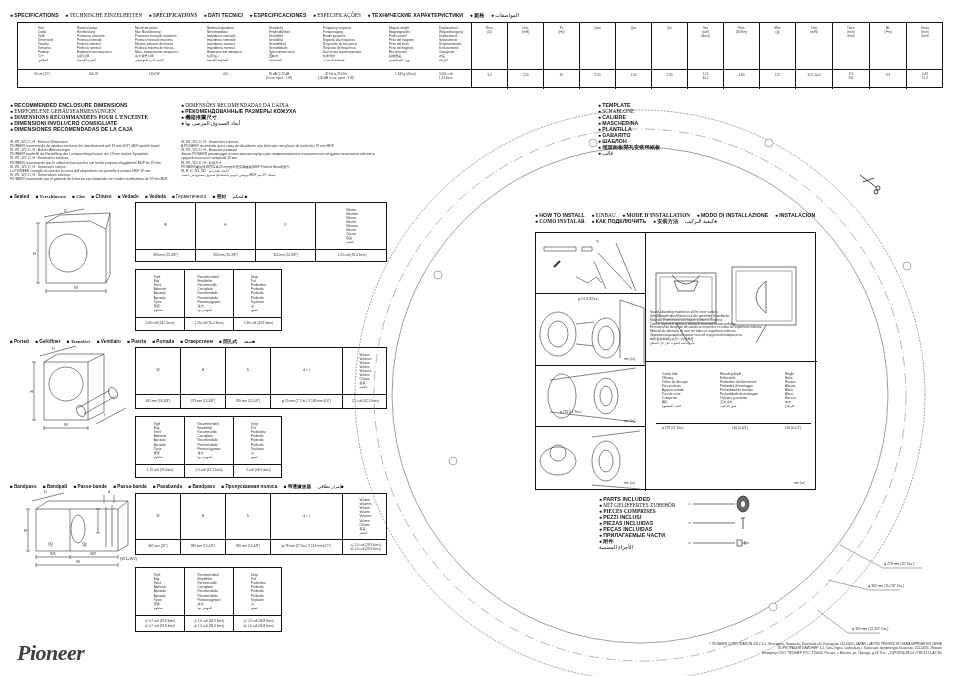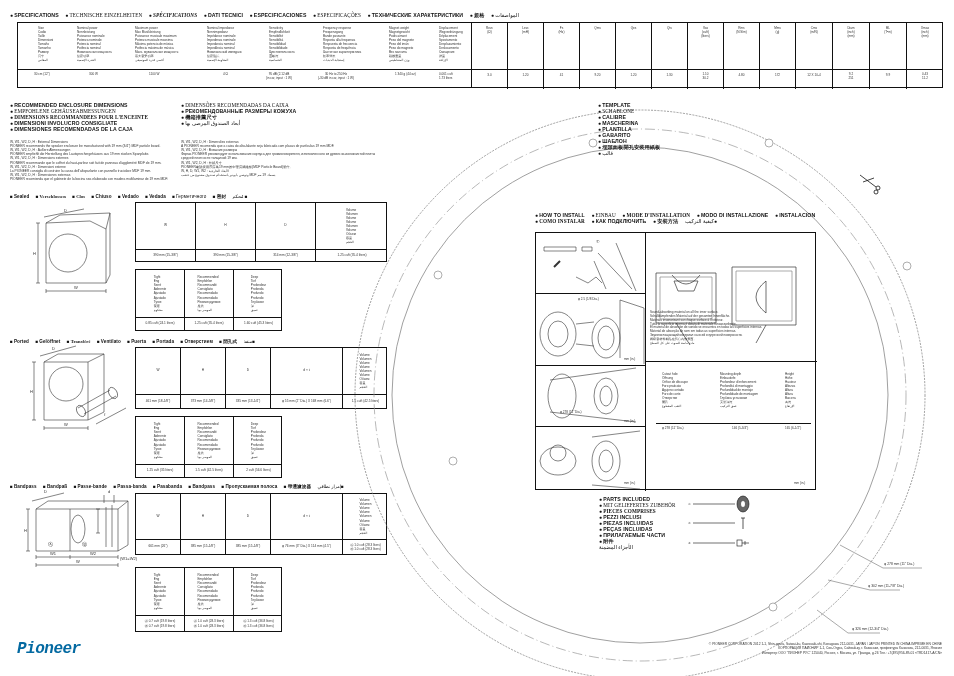--- a/index.html
+++ b/index.html
@@ -10,21 +10,21 @@
   .hdr .sep { display: inline-block; width: 5px; }
   .bullet::before { content: "\25CF"; margin-right: 1px; }
   .sq::before { content: "\25A0"; margin-right: 1px; }
   .tiny { font-size: 3.3px; line-height: 1.25; color: #333; }
   .box { border: 1px solid #111; position: absolute; }
   .cell { position: absolute; border-right: 1px solid #111; font-size: 3.2px; color: #333; text-align: center; display: flex; align-items: center; justify-content: center; }
   .cell.last { border-right: none; }
   .hrule { position: absolute; left: 0; right: 0; border-top: 1px solid #111; }
   .list { font-size: 3.1px; line-height: 1.3; color: #333; white-space: pre-line; text-align: left; }
   svg { position: absolute; overflow: visible; }
-  .logo { font-family: Liberation Mono, monospace; font-weight: bold; font-style: italic; font-size: 16px; letter-spacing: -0.5px; color: #0369a1; }
+  .logo { font-family: Liberation Serif, serif; font-weight: bold; font-style: italic; font-size: 22px; letter-spacing: -0.5px; color: #404040; }
   .foot { font-size: 3.3px; color: #333; text-align: right; white-space: nowrap; line-height: 1.35; }
   .dimlabel { font-size: 3.4px; color: #333; white-space: nowrap; }
 </style>
 </head>
 <body>
 
 <div class="abs hdr" style="left:10px;top:13px;">
   <span class="bullet">SPECIFICATIONS</span><span class="sep"></span>
   <span class="bullet" style="font-family:'Liberation Serif',serif;font-weight:normal;">TECHNISCHE EINZELHEITEN</span><span class="sep"></span>
   <span class="bullet" style="font-family:'Liberation Serif',serif;font-style:italic;">SPÉCIFICATIONS</span><span class="sep"></span>

